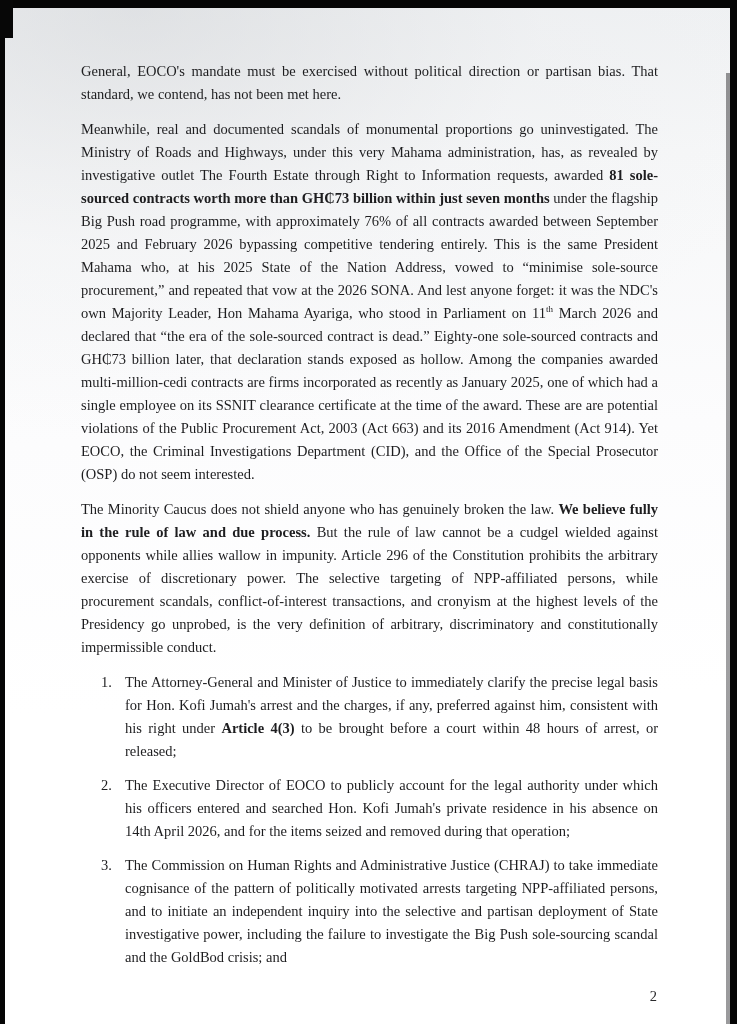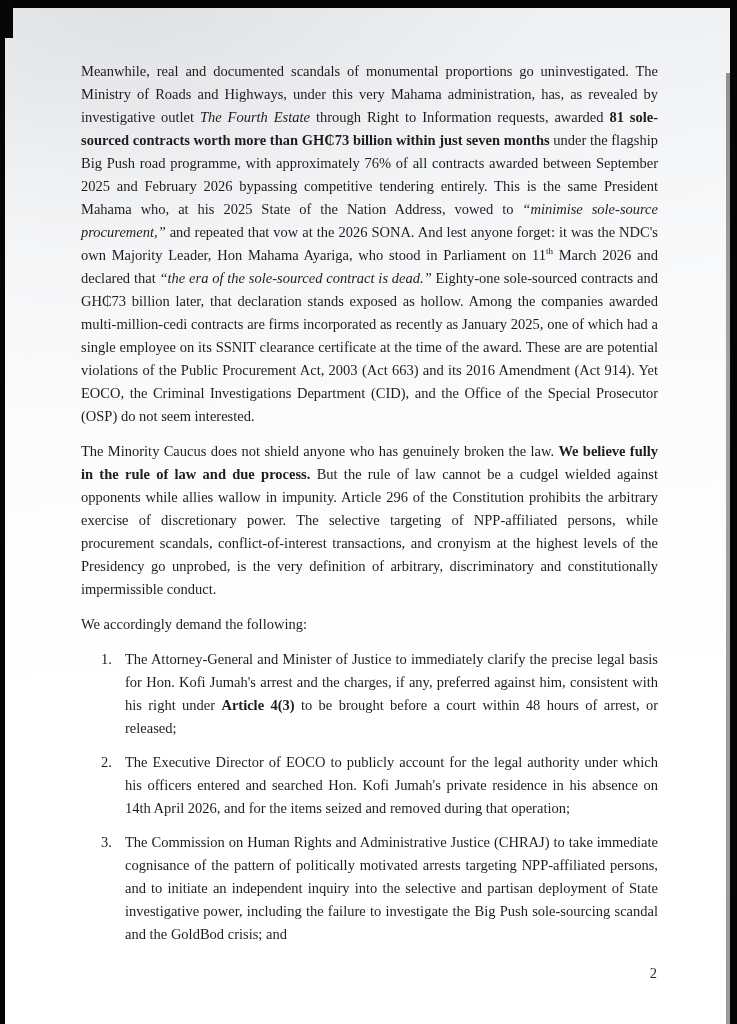--- a/index.html
+++ b/index.html
@@ -56,21 +56,21 @@
     top: 52px;
     color: #1d1d1f;
     font-size: 14.5px;
     line-height: 23px;
   }
   .para {
     margin: 0 0 12px 0;
     text-align: justify;
   }
   .b { font-weight: 700; }
-  .i { font-style: italic; }
+  .i { }
   sup { font-size: 0.62em; line-height: 0; margin-top: 20px; }
   .demand-item {
     display: flex;
     margin: 0 0 11px 0;
   }
   .demand-item .num {
     flex: none;
     width: 24px;
     margin-left: 20px;
   }
@@ -84,23 +84,23 @@
     padding-right: 1px;
     color: #2a2a2c;
   }
 </style>
 </head>
 <body>
 
 <div class="stage">
   <div class="page">
     <div class="content" id="doc-body">
+        <p class="para"><span>General, EOCO's mandate must be exercised without political direction or partisan bias. That standard, we contend, has not been met here.</span></p>
         <p class="para"><span>Meanwhile, real and documented scandals of monumental proportions go uninvestigated. The Ministry of Roads and Highways, under this very Mahama administration, has, as revealed by investigative outlet </span><span class="i">The Fourth Estate</span><span> through Right to Information requests, awarded </span><span class="b">81 sole-sourced contracts worth more than GH₵73 billion within just seven months</span><span> under the flagship Big Push road programme, with approximately 76% of all contracts awarded between September 2025 and February 2026 bypassing competitive tendering entirely. This is the same President Mahama who, at his 2025 State of the Nation Address, vowed to </span><span class="i">“minimise sole-source procurement,”</span><span> and repeated that vow at the 2026 SONA. And lest anyone forget: it was the NDC's own Majority Leader, Hon Mahama Ayariga, who stood in Parliament on 11</span><sup>th</sup><span> March 2026 and declared that </span><span class="i">“the era of the sole-sourced contract is dead.”</span><span> Eighty-one sole-sourced contracts and GH₵73 billion later, that declaration stands exposed as hollow. Among the companies awarded multi-million-cedi contracts are firms incorporated as recently as January 2025, one of which had a single employee on its SSNIT clearance certificate at the time of the award. These are are potential violations of the Public Procurement Act, 2003 (Act 663) and its 2016 Amendment (Act 914). Yet EOCO, the Criminal Investigations Department (CID), and the Office of the Special Prosecutor (OSP) do not seem interested.</span></p>
         <p class="para"><span>The Minority Caucus does not shield anyone who has genuinely broken the law. </span><span class="b">We believe fully in the rule of law and due process.</span><span> But the rule of law cannot be a cudgel wielded against opponents while allies wallow in impunity. Article 296 of the Constitution prohibits the arbitrary exercise of discretionary power. The selective targeting of NPP-affiliated persons, while procurement scandals, conflict-of-interest transactions, and cronyism at the highest levels of the Presidency go unprobed, is the very definition of arbitrary, discriminatory and constitutionally impermissible conduct.</span></p>
-        <p class="para"><span>We accordingly demand the following:</span></p>
         <div class="demand-item">
           <span class="num">1.</span>
           <span class="li-text"><span>The Attorney-General and Minister of Justice to immediately clarify the precise legal basis for Hon. Kofi Jumah's arrest and the charges, if any, preferred against him, consistent with his right under </span><span class="b">Article 4(3)</span><span> to be brought before a court within 48 hours of arrest, or released;</span></span>
         </div>
         <div class="demand-item">
           <span class="num">2.</span>
           <span class="li-text"><span>The Executive Director of EOCO to publicly account for the legal authority under which his officers entered and searched Hon. Kofi Jumah's private residence in his absence on 14th April 2026, and for the items seized and removed during that operation;</span></span>
         </div>
         <div class="demand-item">
           <span class="num">3.</span>

